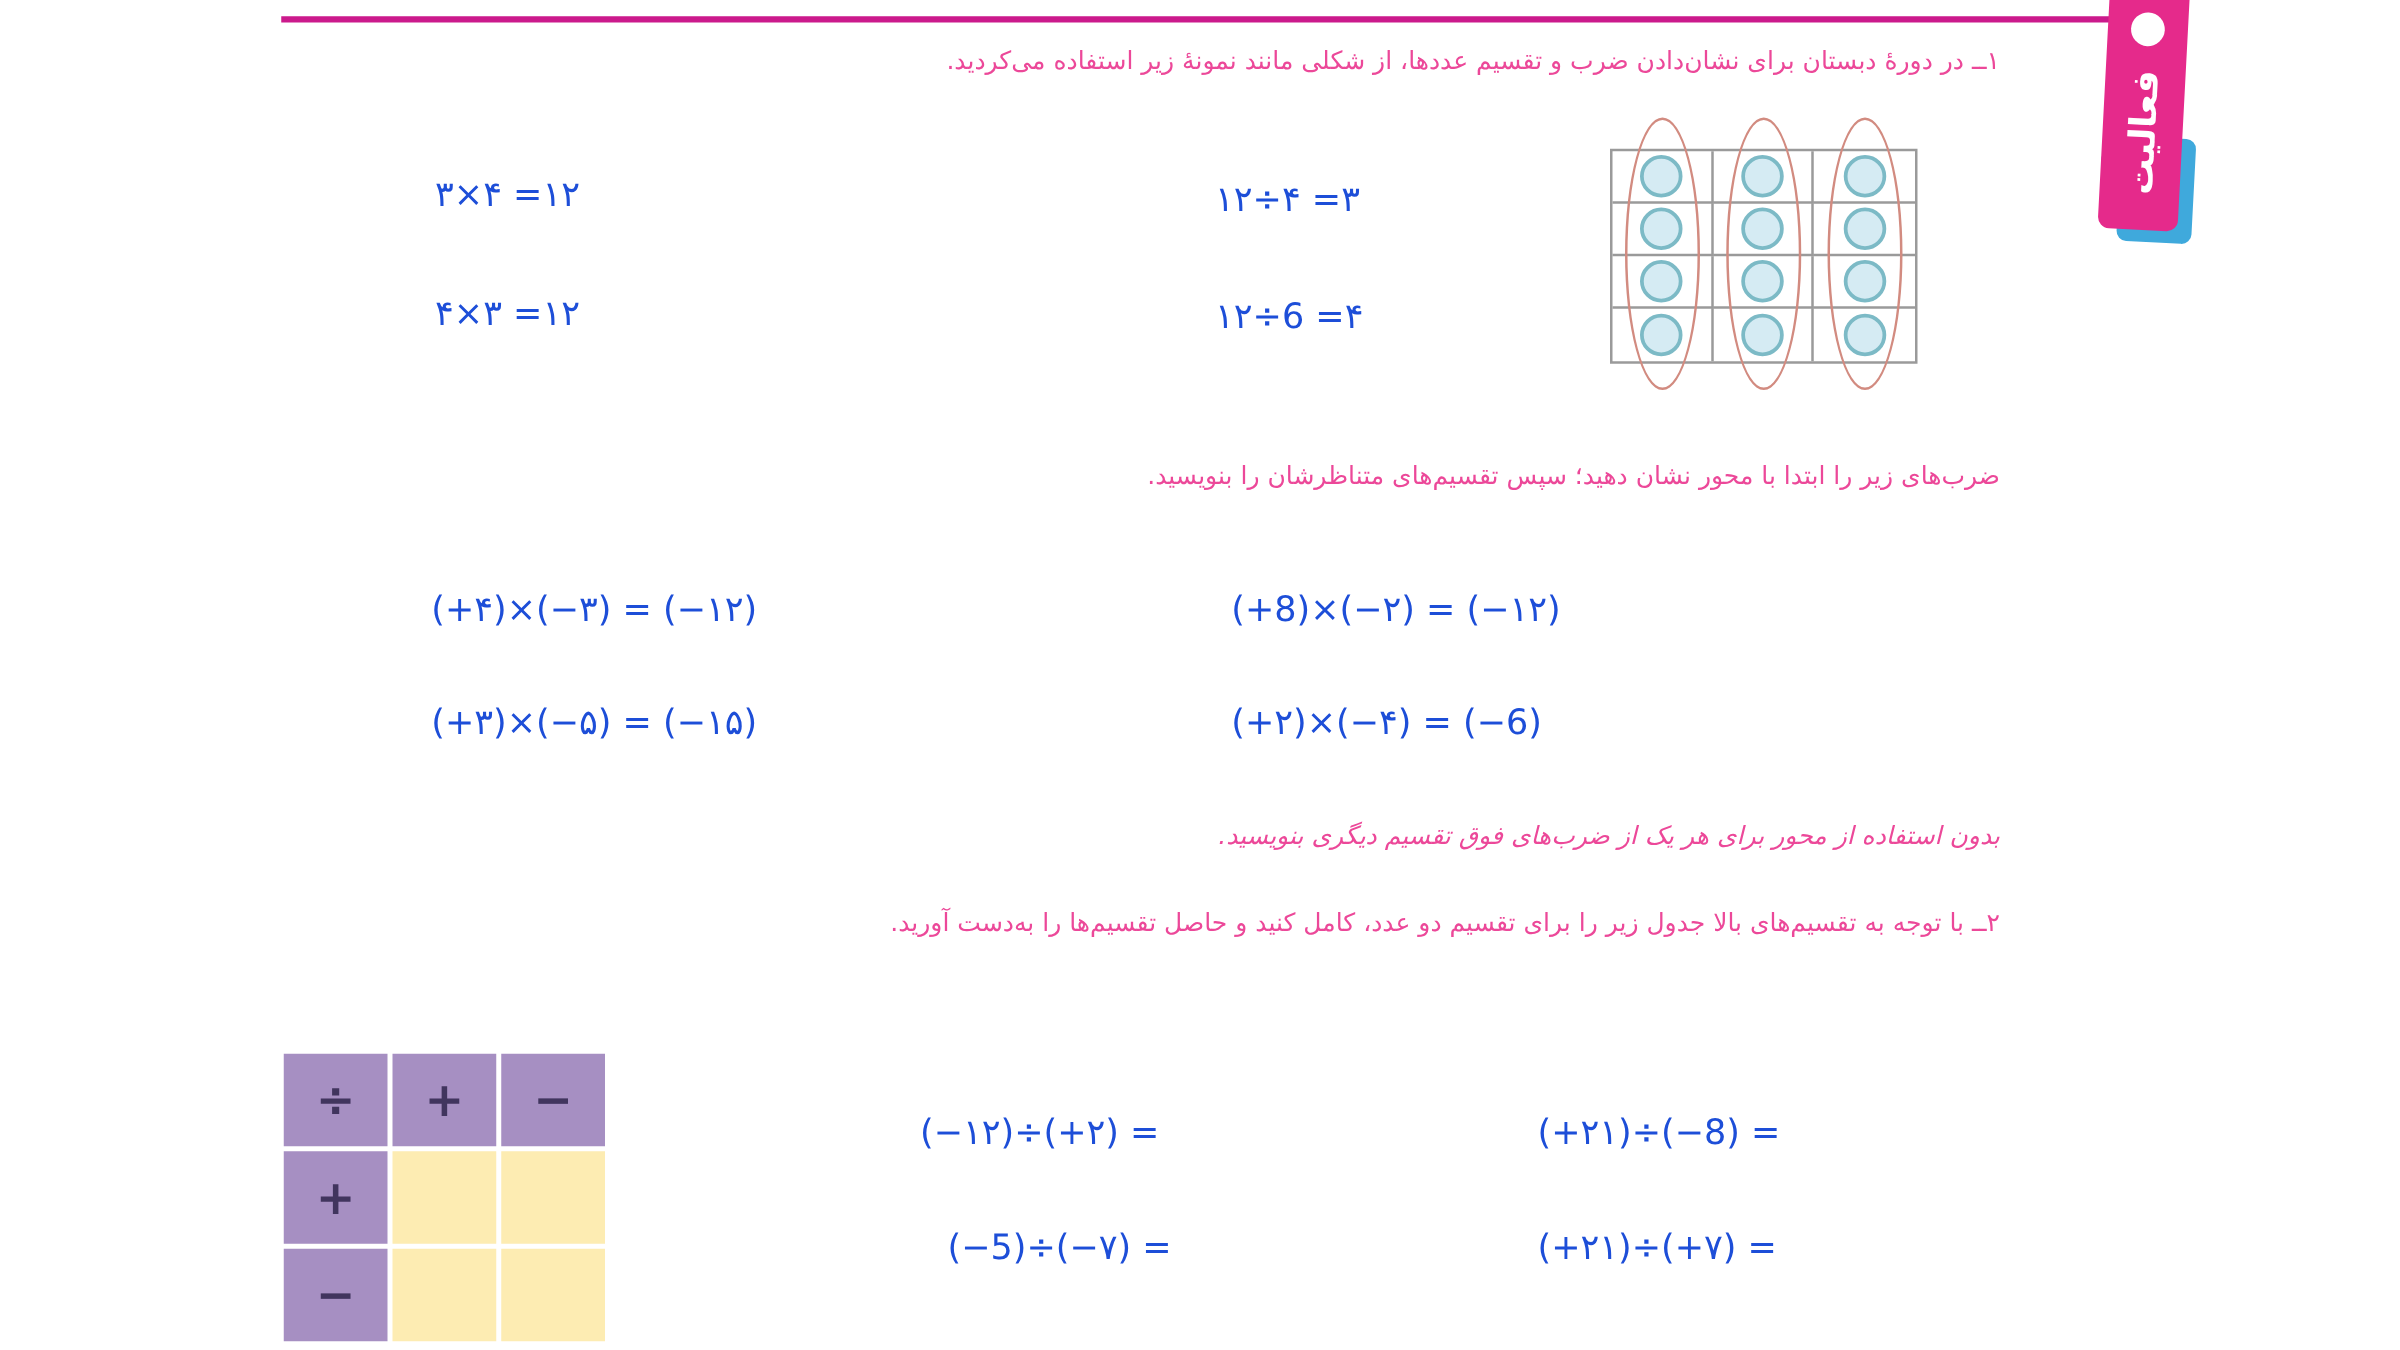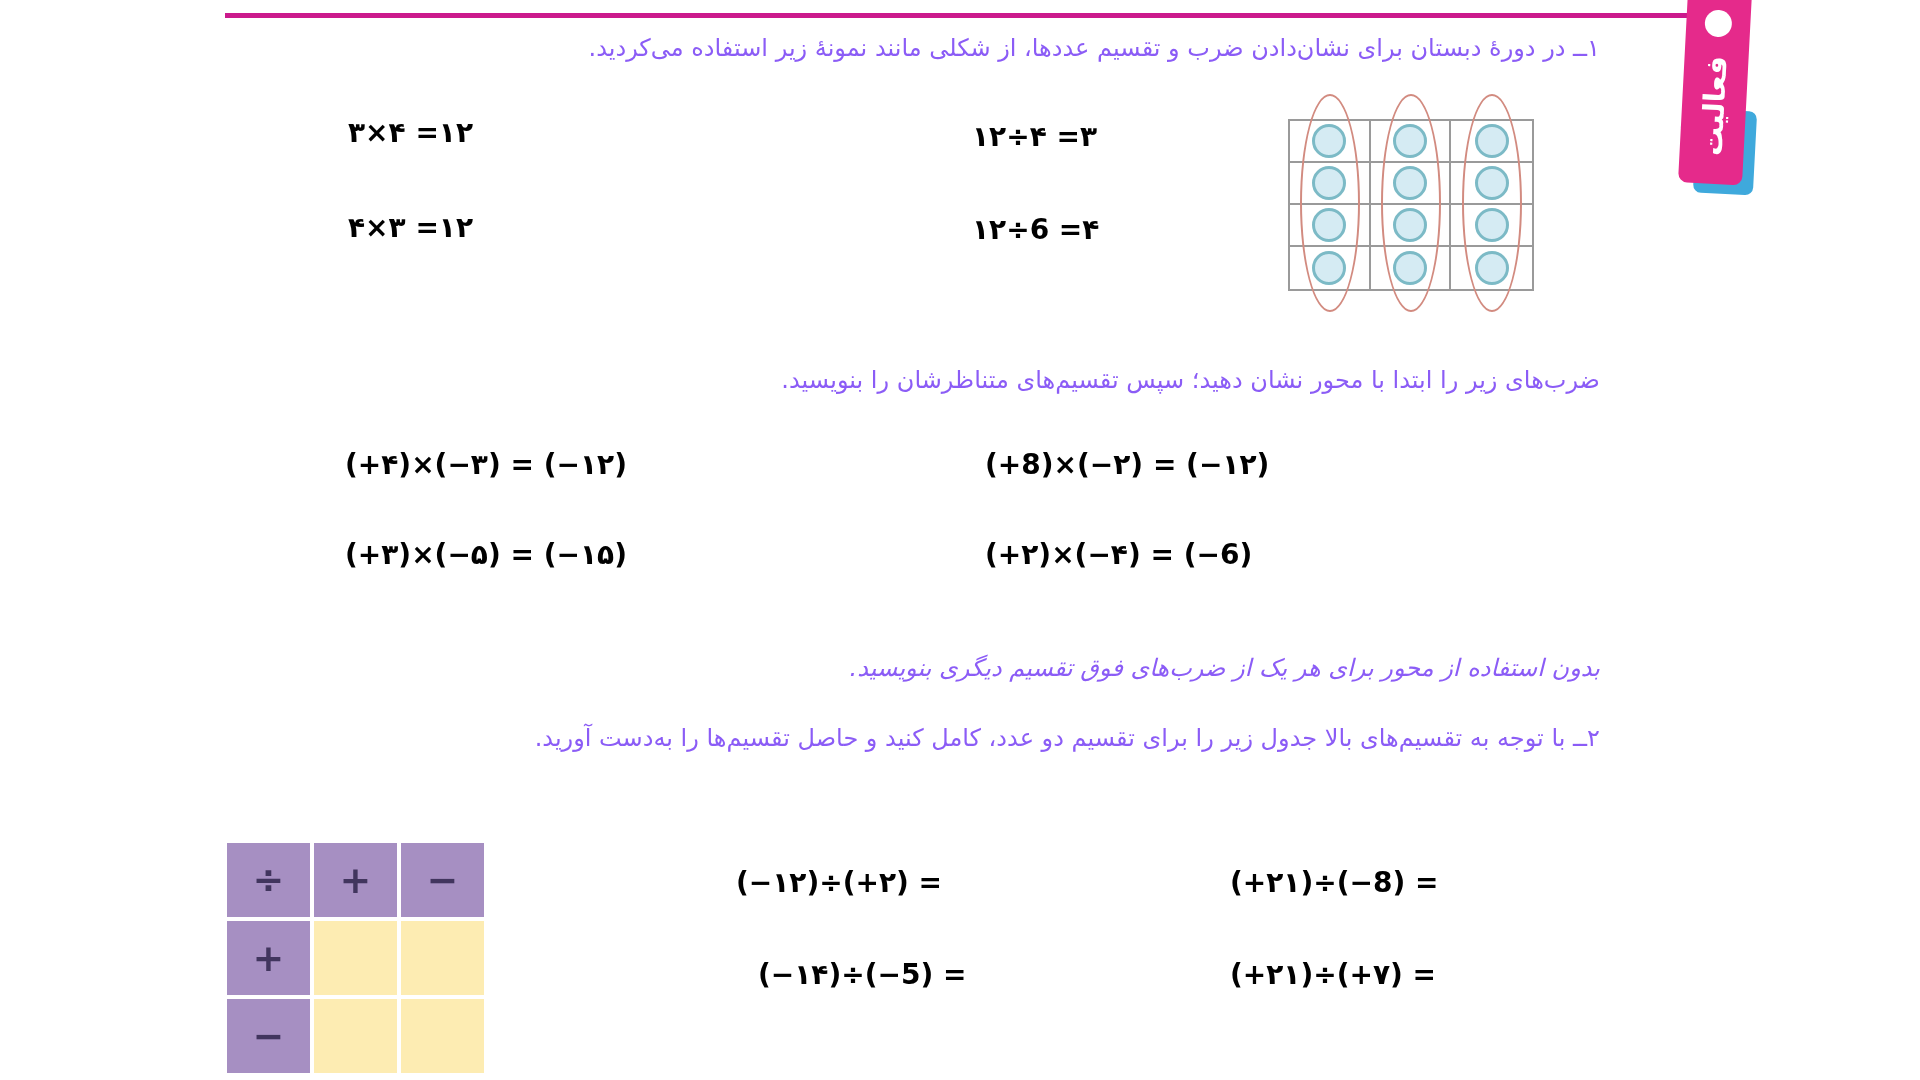--- a/index.html
+++ b/index.html
@@ -19,26 +19,26 @@
   .ribbon-pink { position:absolute; left:6px; top:0; width:64px; height:192px;
                  background:#e52a8b; transform:rotate(3deg); transform-origin:50% 0;
                  border-radius:0 0 9px 9px; }
   .ribbon-dot { position:absolute; left:50%; top:18px; width:27px; height:27px;
                 border-radius:50%; background:#ffffff; transform:translateX(-50%); }
   .ribbon-label { position:absolute; left:50%; top:114px; color:#ffffff;
                   font-size:29px; font-weight:bold; white-space:nowrap;
                   transform:translate(-50%,-50%) rotate(-90deg); }
 
   
-  .fa-line { direction:rtl; white-space:nowrap; color:#8b5cf6;
-             font-size:24px; line-height:40px; }
+  .fa-line { direction:rtl; white-space:nowrap; color:#ec4899;
+             font-size:20px; line-height:40px; }
 
   
-  .eq { direction:ltr; white-space:nowrap; color:#000000; font-size:28px;
-        font-weight:bold; letter-spacing:1px; }
+  .eq { direction:ltr; white-space:nowrap; color:#1d4ed8; font-size:28px;
+        font-weight:normal; letter-spacing:1px;margin-top:23px; }
 
   
   .figure { left:1288px; top:90px; width:246px; height:232px; }
   .fig-grid { position:absolute; left:0; top:29px; width:246px; height:172px;
               display:grid; grid-template-columns:repeat(3,1fr);
               grid-template-rows:repeat(4,1fr); border:2px solid #9a9a9a; }
   .fig-cell { border-right:2px solid #9a9a9a; border-bottom:2px solid #9a9a9a;
               display:flex; align-items:center; justify-content:center; }
   .fig-cell:nth-child(3n) { border-right:none; }
   .fig-cell:nth-child(n+10) { border-bottom:none; }
@@ -127,21 +127,21 @@
 <div class="abs eq" style="left:345px; top:448px;" dir="ltr">(+۴)×(−۳) = (−۱۲)</div>
 <div class="abs eq" style="left:985px; top:448px;" dir="ltr">(+8)×(−۲) = (−۱۲)</div>
 <div class="abs eq" style="left:345px; top:538px;text-align:center;" dir="ltr">(+۳)×(−۵) = (−۱۵)</div>
 <div class="abs eq" style="left:985px; top:538px;" dir="ltr">(+۲)×(−۴) = (−6)</div>
 
 <div class="abs fa-line" style="right:320px; top:648px;font-style:italic;">بدون استفاده از محور برای هر یک از ضرب‌های فوق تقسیم دیگری بنویسید.</div>
 <div class="abs fa-line" style="right:320px; top:718px;">۲ــ با توجه به تقسیم‌های بالا جدول زیر را برای تقسیم دو عدد، کامل کنید و حاصل تقسیم‌ها را به‌دست آورید.</div>
 
 <div class="abs eq" style="left:736px; top:866px;" dir="ltr">(−۱۲)÷(+۲) =</div>
 <div class="abs eq" style="left:1230px; top:866px;" dir="ltr">(+۲۱)÷(−8) =</div>
-<div class="abs eq" style="left:758px; top:958px;" dir="ltr">(−۱۴)÷(−5) =</div>
+<div class="abs eq" style="left:758px; top:958px;" dir="ltr">(−5)÷(−۷) =</div>
 <div class="abs eq" style="left:1230px; top:958px;" dir="ltr">(+۲۱)÷(+۷) =</div>
 
 <div class="abs op-table">
   <div class="tcell th">÷</div>
   <div class="tcell th">+</div>
   <div class="tcell th">−</div>
   <div class="tcell th">+</div>
   <div class="tcell td"></div>
   <div class="tcell td"></div>
   <div class="tcell th">−</div>

